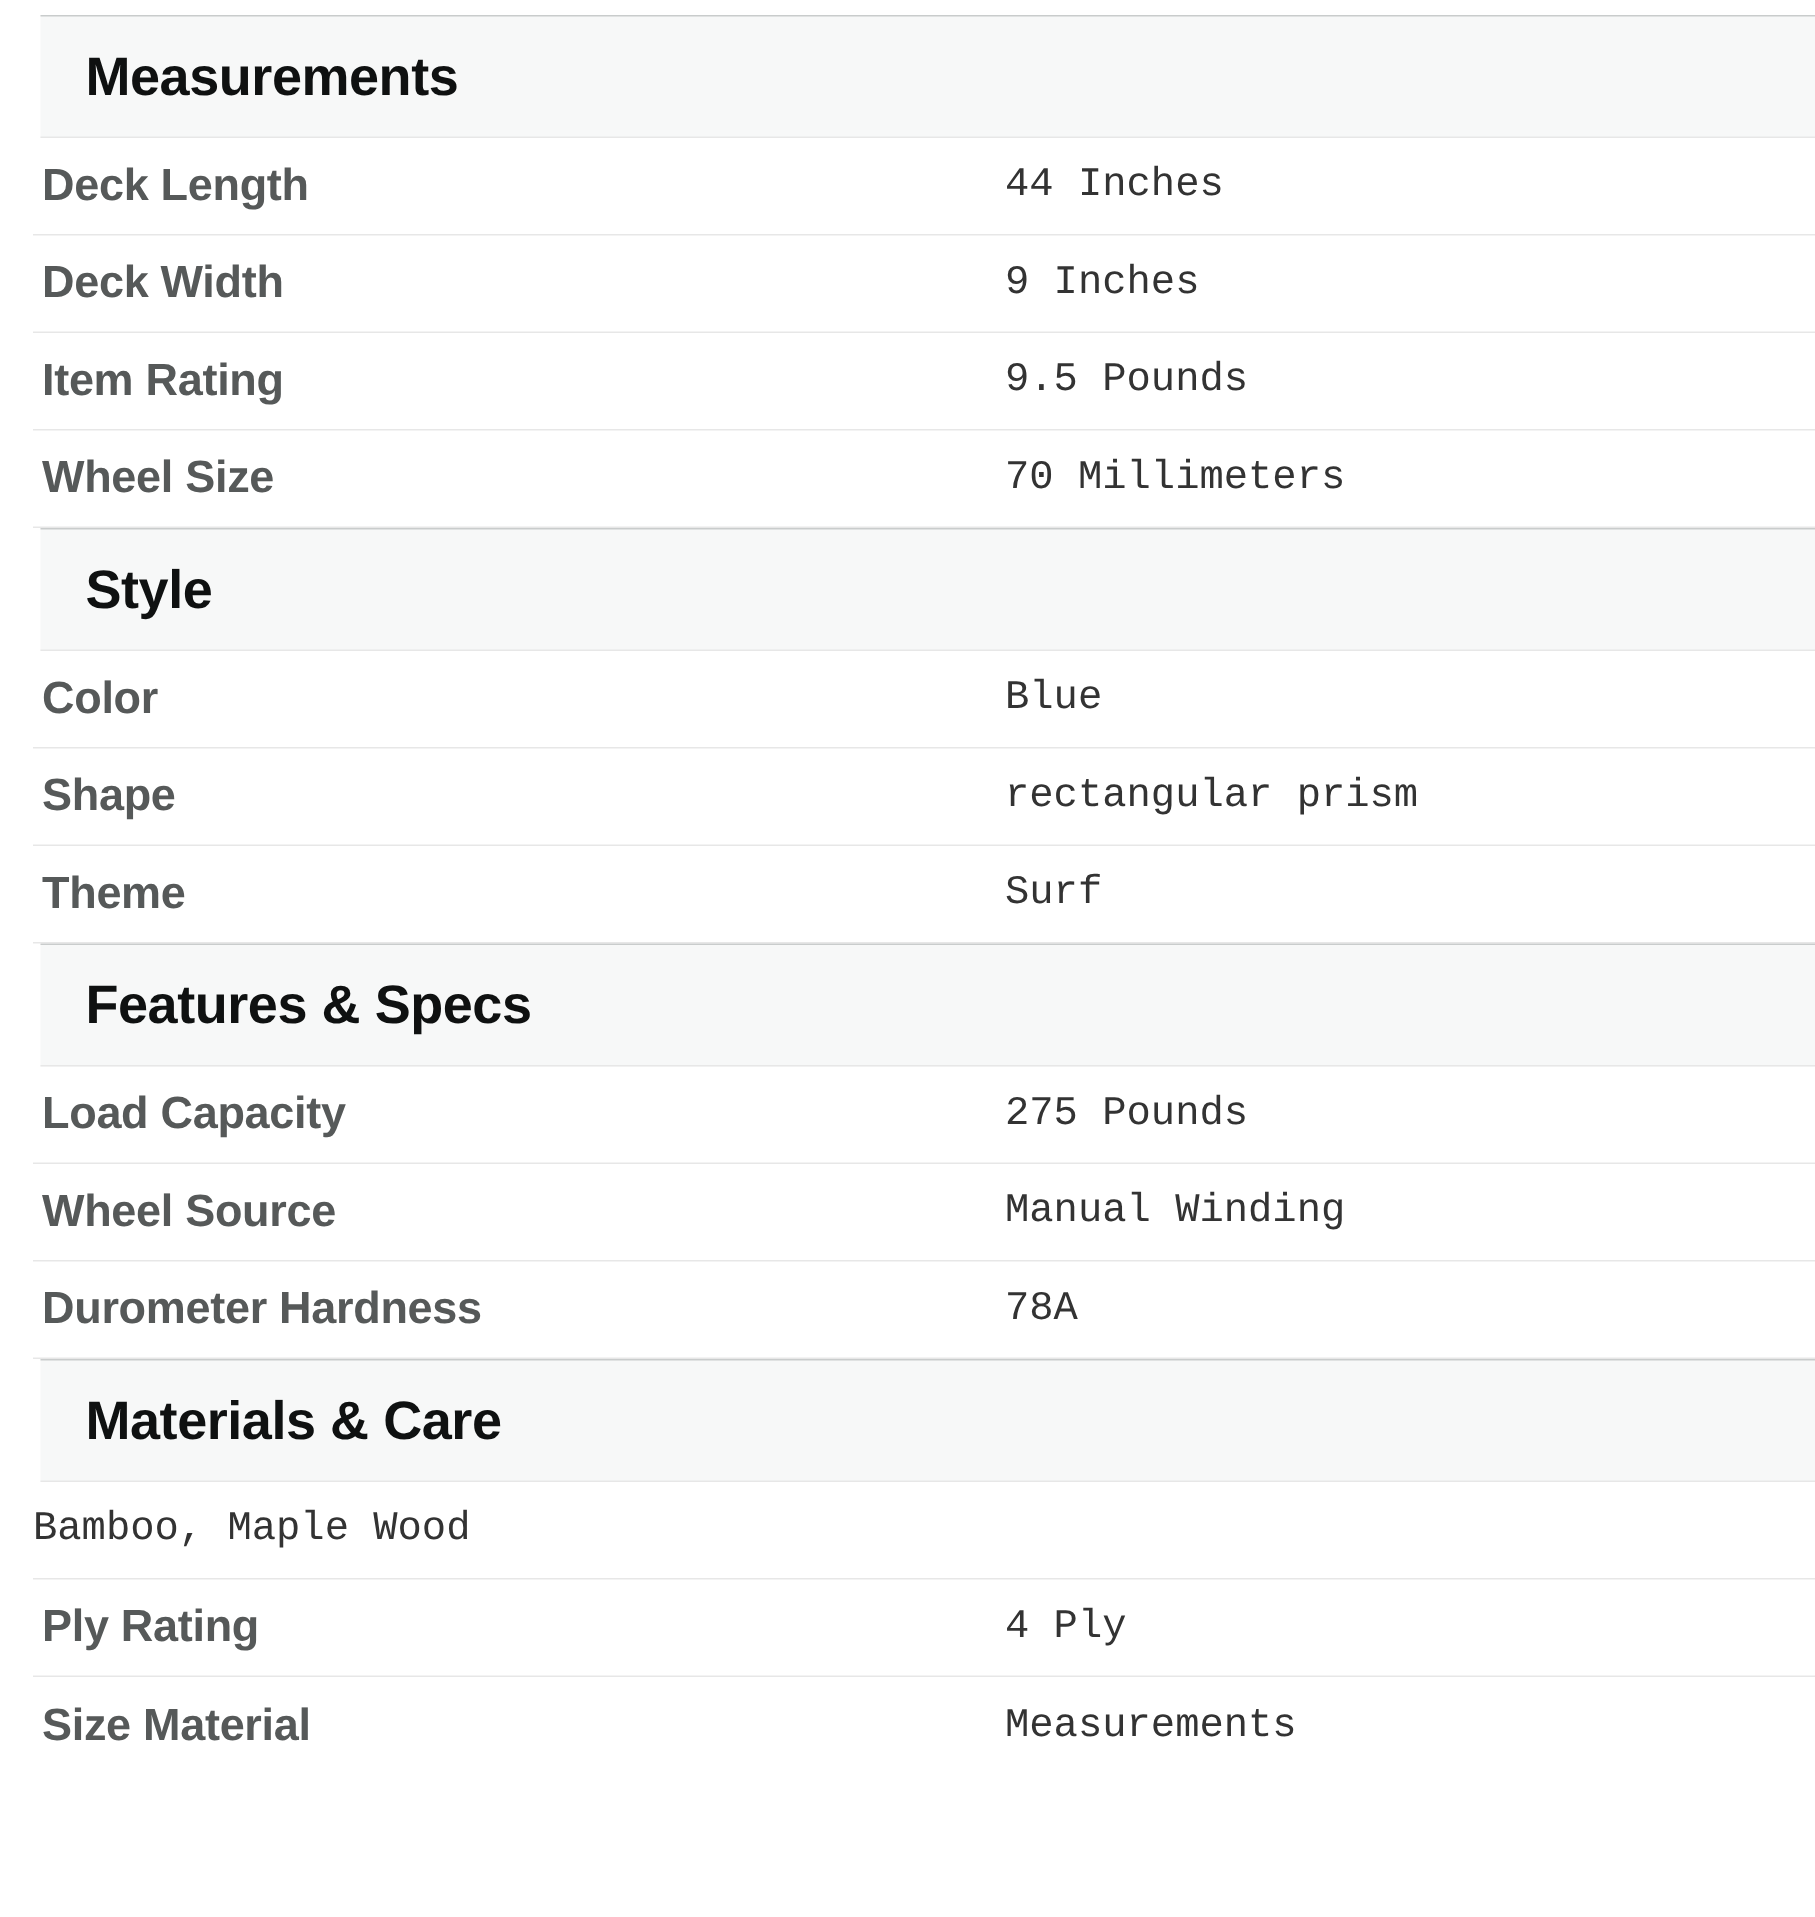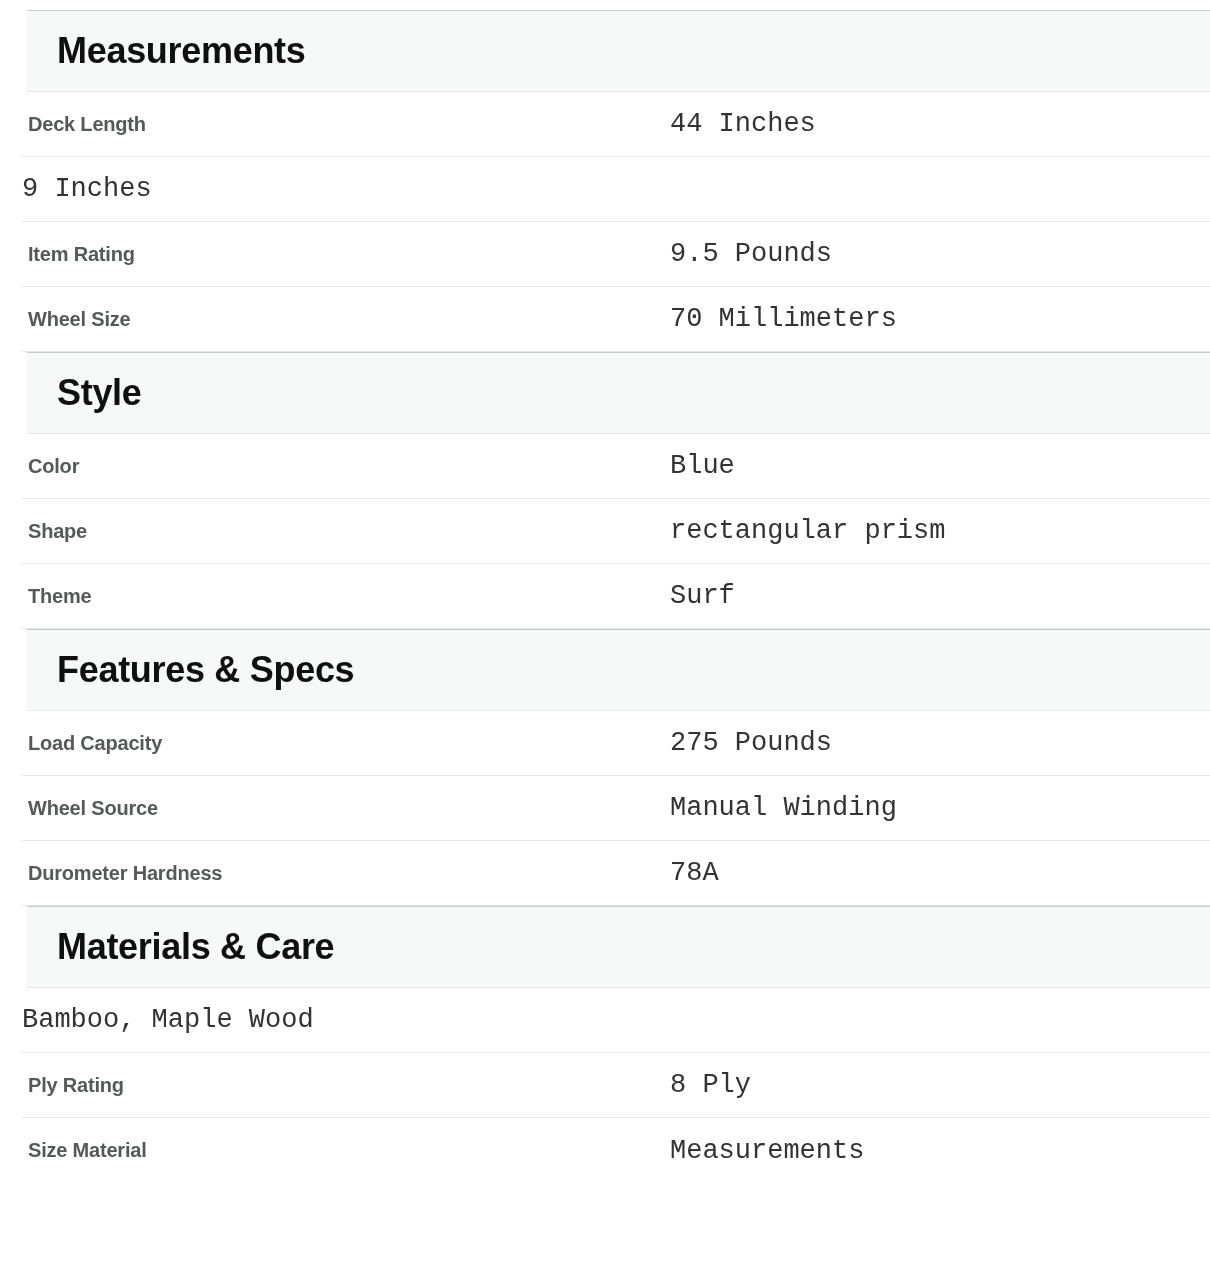--- a/index.html
+++ b/index.html
@@ -37,21 +37,21 @@
     height: 65px;
     border-bottom: 1px solid #e7e7e7;
     display: flex;
     align-items: center;
   }
   .spec-row.last { border-bottom: 1px solid #e7e7e7; }
   .spec-row.cut { border-bottom: none; }
   .spec-label {
     flex: 0 0 648px;
     padding-left: 6px;
-    font-size: 20px;
+    font-size: 30px;
     font-weight: bold;
     color: #565959;
     letter-spacing: -0.2px;
     white-space: nowrap;
   }
   .spec-value {
     font-size: 27px;
     font-weight: normal;
     color: #333333;
     white-space: nowrap;
@@ -64,20 +64,21 @@
 <div class="page">
 
   <div class="section-header">
     <span class="title">Measurements</span>
   </div>
   <div class="spec-row">
     <span class="spec-label">Deck Length</span>
     <span class="spec-value">44 Inches</span>
   </div>
   <div class="spec-row">
+    <span class="spec-label">Deck Width</span>
     <span class="spec-value">9 Inches</span>
   </div>
   <div class="spec-row">
     <span class="spec-label">Item Rating</span>
     <span class="spec-value">9.5 Pounds</span>
   </div>
   <div class="spec-row last">
     <span class="spec-label">Wheel Size</span>
     <span class="spec-value">70 Millimeters</span>
   </div>
@@ -115,20 +116,20 @@
   </div>
 
   <div class="section-header">
     <span class="title">Materials &amp; Care</span>
   </div>
   <div class="spec-row">
     <span class="spec-value">Bamboo, Maple Wood</span>
   </div>
   <div class="spec-row">
     <span class="spec-label">Ply Rating</span>
-    <span class="spec-value">8 Ply</span>
+    <span class="spec-value">4 Ply</span>
   </div>
   <div class="spec-row cut">
     <span class="spec-label">Size Material</span>
     <span class="spec-value">Measurements</span>
   </div>
 
 </div>
 
 </body></html>

